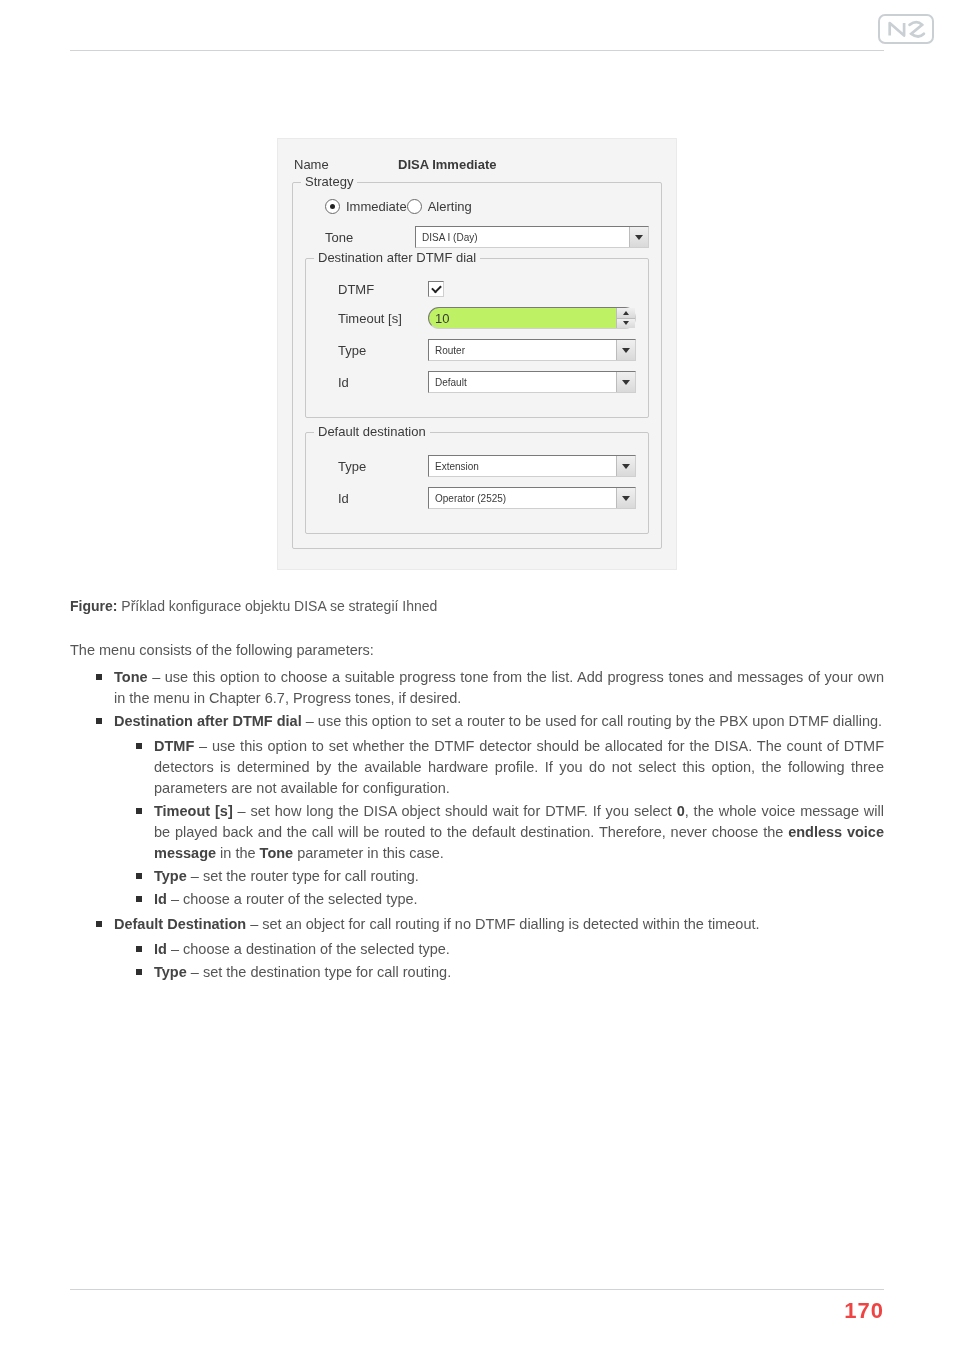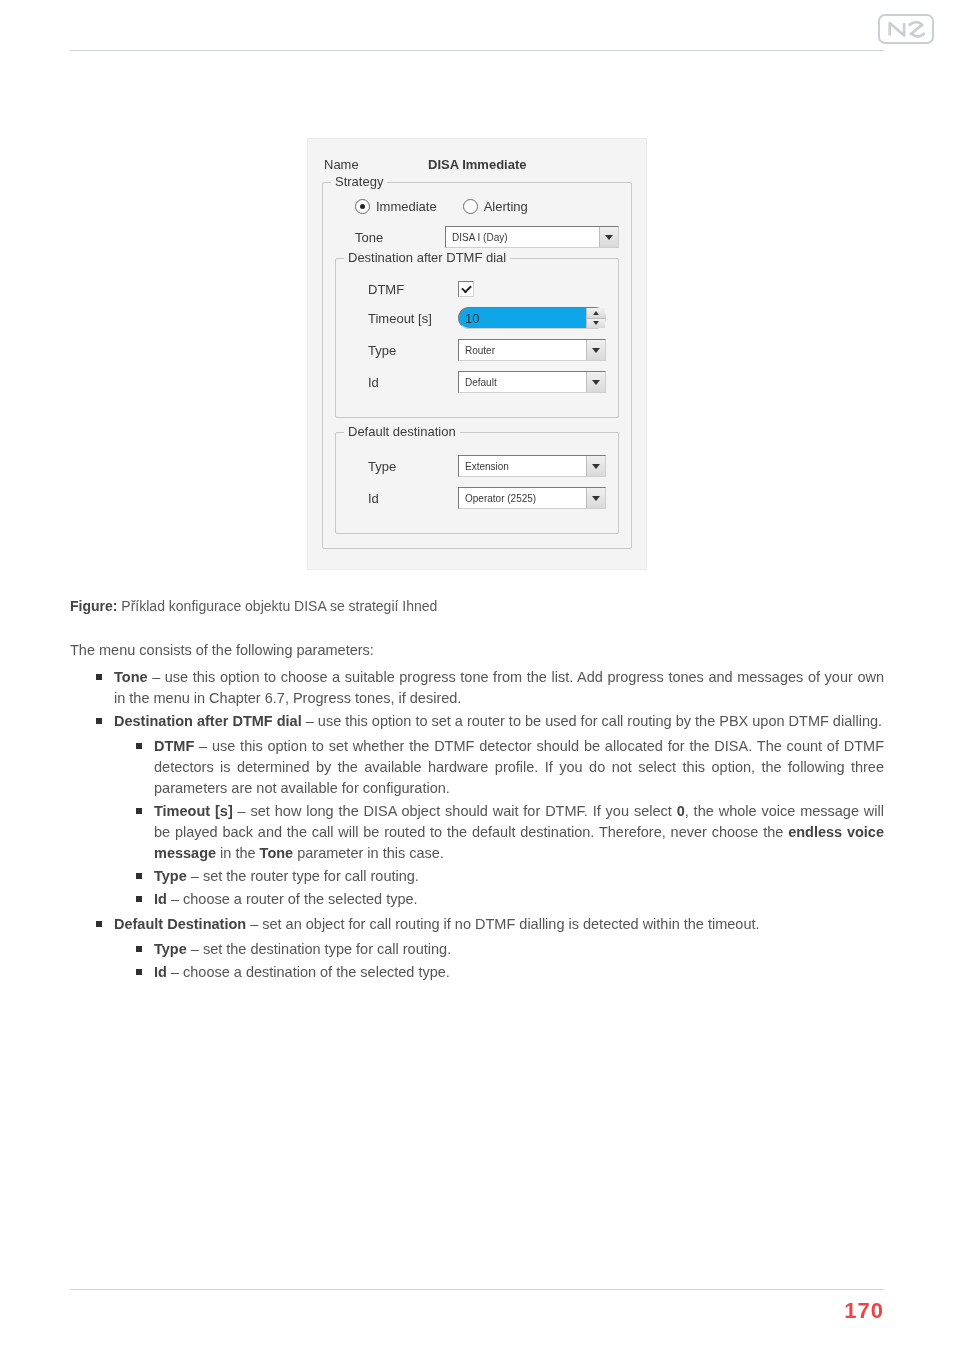--- a/index.html
+++ b/index.html
@@ -27,21 +27,21 @@
   }
   .topline {
     position: absolute;
     top: 50px;
     left: 70px;
     right: 70px;
     height: 1px;
     background: #d0d4d7;
   }
   .panel {
-    width: 340px;
+    width: 400px;
     margin: 110px auto 24px auto;
     background: #f4f4f4;
     border: 1px solid #eaeaea;
     box-sizing: border-box;
     padding: 12px 14px 20px 14px;
     font-family: Tahoma, Verdana, sans-serif;
     font-size: 13px;
     color: #3a3a3a;
   }
   .panel-row {
@@ -70,21 +70,20 @@
     position: absolute;
     top: -9px;
     left: 8px;
     background: #f4f4f4;
     padding: 0 4px;
     font-size: 13px;
   }
   .radio-row {
     display: flex;
     align-items: center;
-    gap: 26px;
     margin: 4px 0 12px 20px;
   }
   .radio-opt {
     display: flex;
     align-items: center;
     gap: 6px;
   }
   .radio {
     width: 13px;
     height: 13px;
@@ -172,21 +171,21 @@
     margin-top: -2px;
   }
   .spinner {
     flex: 1;
     display: flex;
     height: 22px;
     border-top: 1px solid #7a7a7a;
     border-left: 1px solid #7a7a7a;
     border-right: 1px solid #cfcfcf;
     border-bottom: 1px solid #cfcfcf;
-    background: #0ea5e9;
+    background: #bef264;
     box-sizing: border-box;
     border-radius: 11px;
   }
   .spinner-input {
     flex: 1;
     padding: 0 6px;
     display: flex;
     align-items: center;
     font-size: 13px;
   }
@@ -426,24 +425,24 @@
           </li>
           <li>
             <span class="b">Id</span><span> – choose a router of the selected type.</span>
           </li>
         </ul>
       </li>
       <li>
         <span class="b">Default Destination</span><span> – set an object for call routing if no DTMF dialling is detected within the timeout.</span>
         <ul class="ul2">
           <li>
+            <span class="b">Id</span><span> – choose a destination of the selected type.</span>
+          </li>
+          <li>
             <span class="b">Type</span><span> – set the destination type for call routing.</span>
-          </li>
-          <li>
-            <span class="b">Id</span><span> – choose a destination of the selected type.</span>
           </li>
         </ul>
       </li>
     </ul>
   </div>
 
   <div class="footer">
     <span class="pagenum">170</span>
   </div>
 

